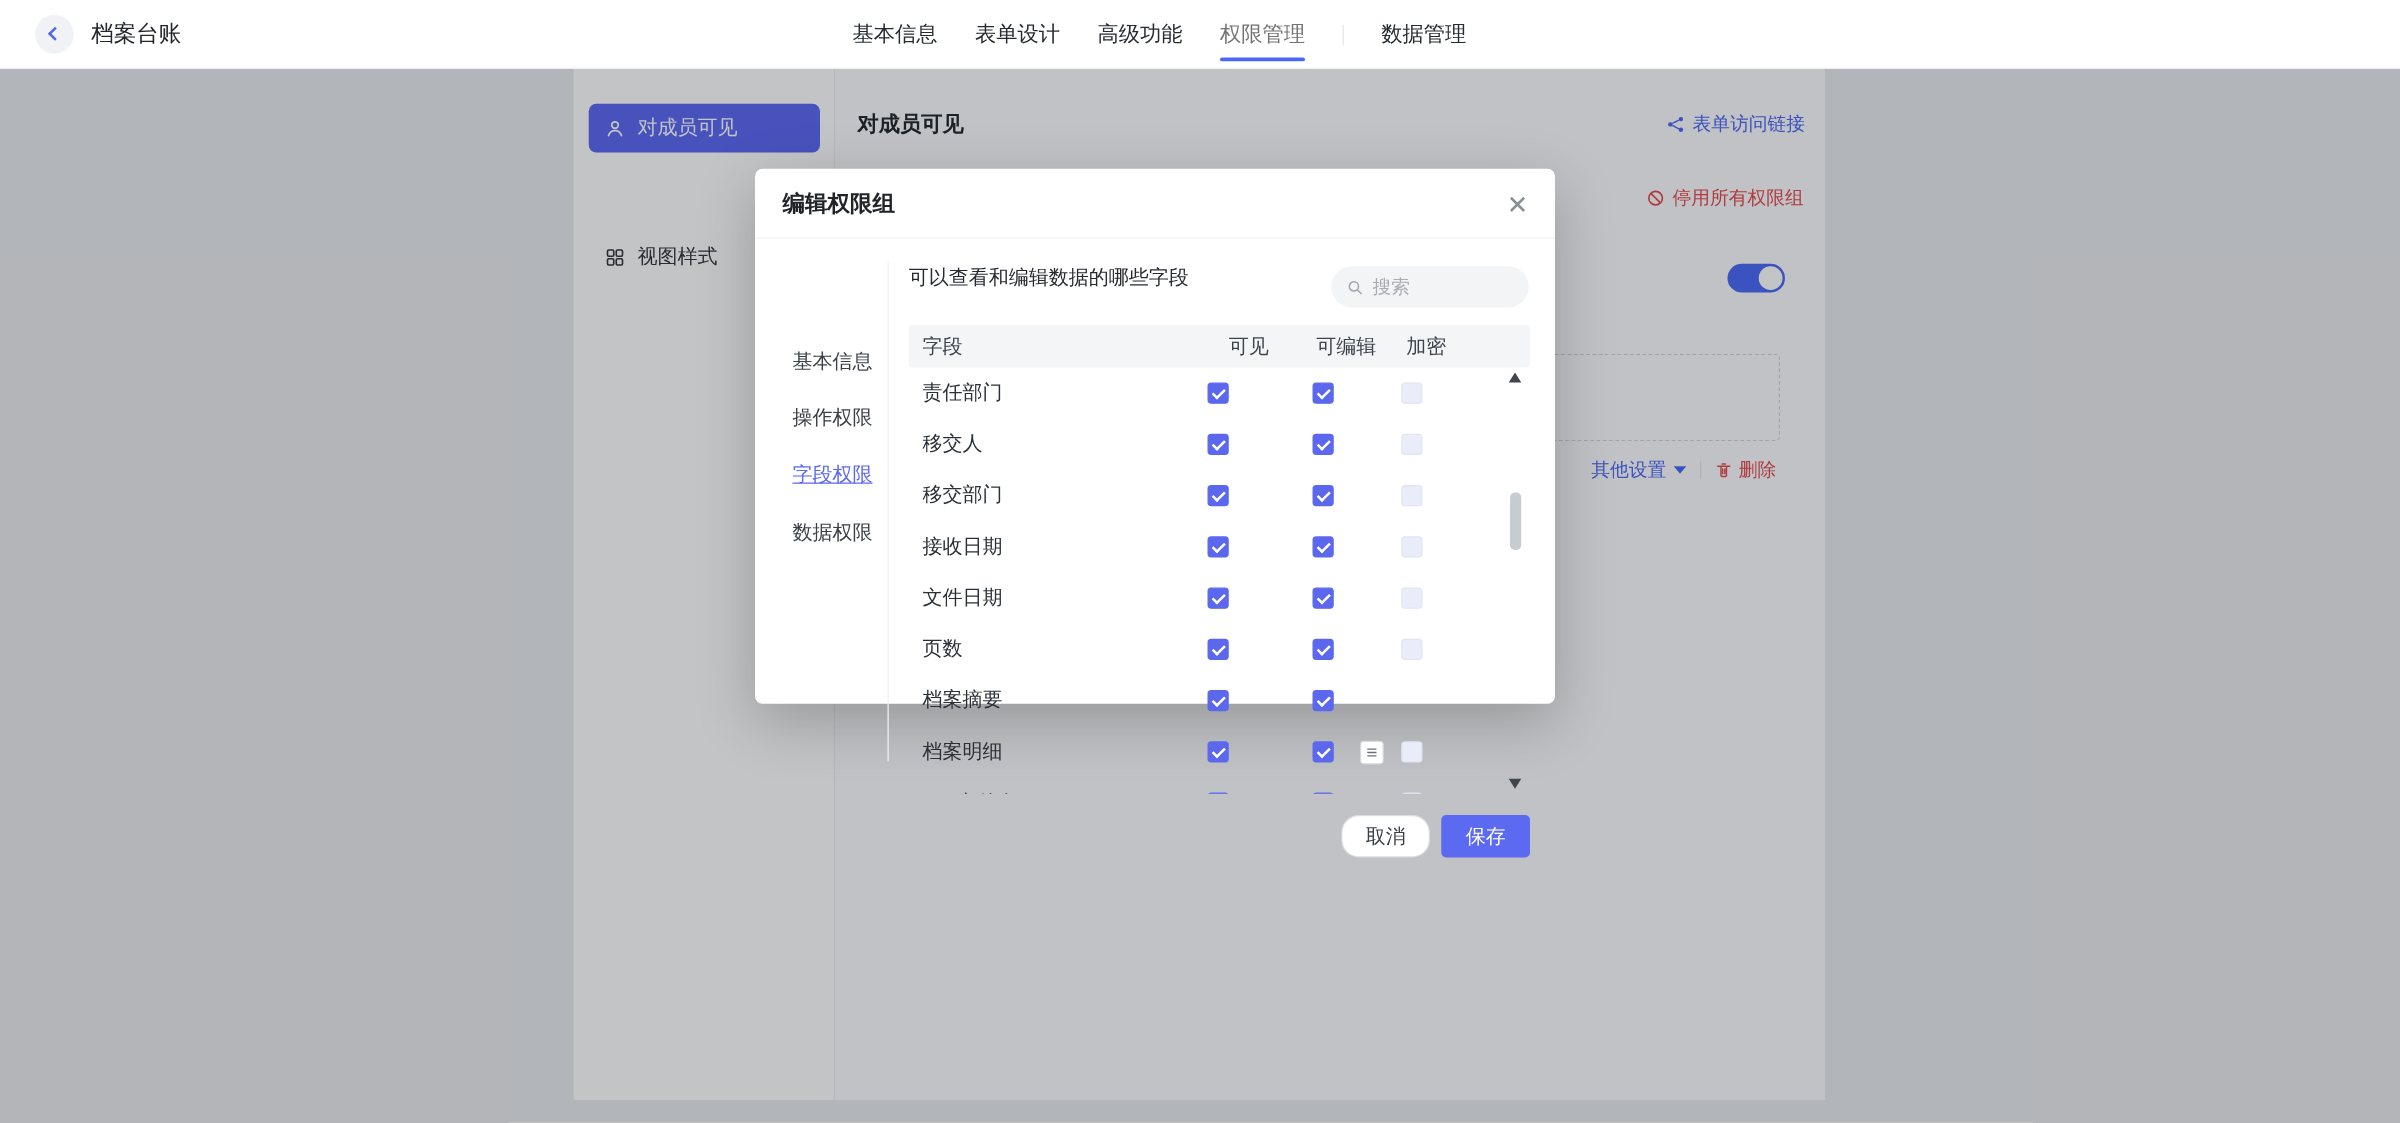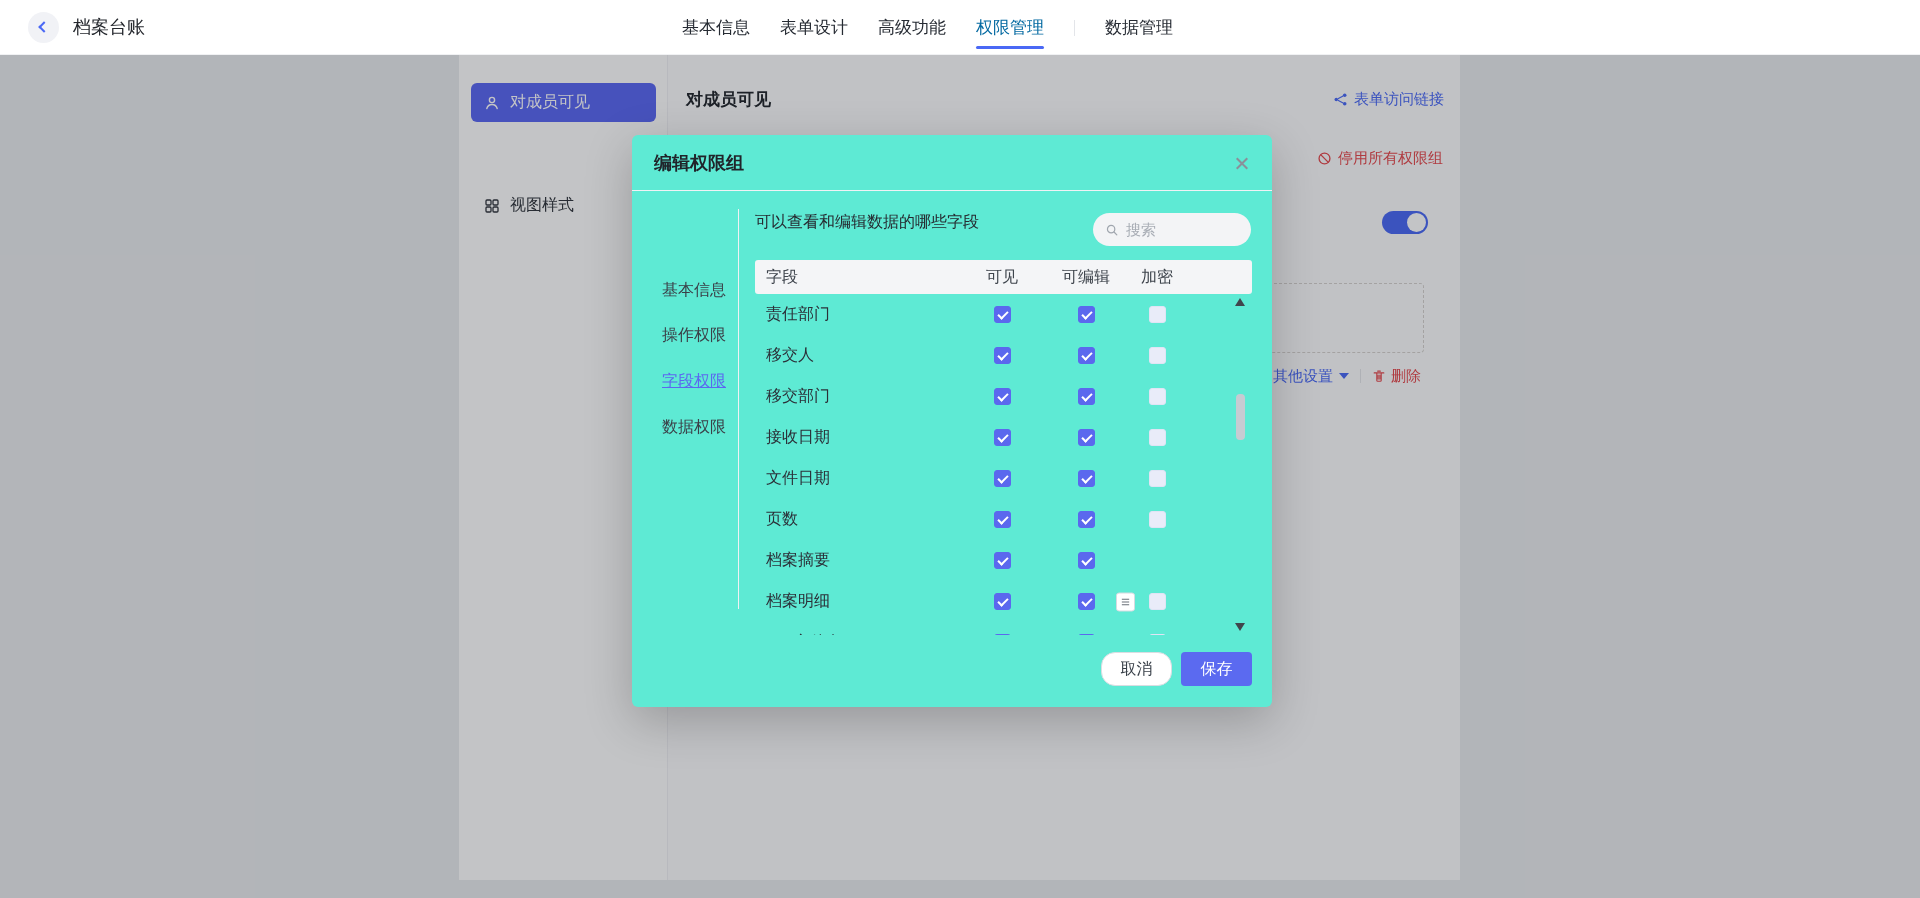--- a/index.html
+++ b/index.html
@@ -10,21 +10,21 @@
     background:#e9ebee; color:#262b33;
   }
 
   
   .topbar { position:absolute; top:0; left:0; width:1920px; height:55px; background:#fff; border-bottom:1px solid #f0f1f3; z-index:30; }
   .back-btn { position:absolute; left:28px; top:12px; width:31px; height:31px; border-radius:50%; background:#f1f2f6; border:none; cursor:pointer; }
   .chevron-left { position:absolute; left:12px; top:11px; width:8px; height:8px; border-left:2px solid #4a68f5; border-bottom:2px solid #4a68f5; transform:rotate(45deg); }
   .app-title { position:absolute; left:73px; top:0; line-height:55px; font-size:18px; color:#23262c; }
   .topnav { position:absolute; left:682px; top:0; height:55px; display:flex; align-items:center; gap:30px; }
   .nav-tab { position:relative; font-size:17px; color:#262b33; cursor:pointer; text-decoration:none; }
-  .nav-tab.active { color:#0369a1; }
+  .nav-tab.active { color:#737373; }
   .nav-tab.active::after { content:""; position:absolute; left:0; right:0; bottom:-10px; height:3px; border-radius:2px; background:#4a68f5; }
   .nav-divider { width:1px; height:16px; background:#e3e5e9; }
 
   
   .panel-region { position:absolute; left:459px; top:55px; width:1001px; height:825px; background:#fcfdfe; z-index:1; }
   .sidebar { position:absolute; left:0; top:0; width:209px; height:825px; background:#fff; border-right:1px solid #f0f1f4; }
   .side-item { position:absolute; left:12px; width:185px; height:39px; border-radius:6px; display:flex; align-items:center; gap:10px; padding:0 13px; font-size:16px; color:#30353c; cursor:pointer; }
   .side-item svg { width:16px; height:16px; flex:none; }
   .side-item.active { background:#5a67f2; color:#fff; }
   #side-item-0{top:28px} #side-item-1{top:80px} #side-item-2{top:131px}
@@ -41,21 +41,21 @@
   .other-settings { display:flex; align-items:center; gap:6px; color:#4a68f5; cursor:pointer; }
   .caret-down { width:0; height:0; border-left:5px solid transparent; border-right:5px solid transparent; border-top:6px solid #4a68f5; }
   .action-divider { width:1px; height:14px; background:#e4e6ea; }
   .delete-link { display:flex; align-items:center; gap:5px; color:#e5484d; cursor:pointer; }
   .delete-link svg { width:14px; height:14px; }
 
   
   .overlay { position:absolute; left:0; top:55px; width:1920px; height:843px; background:rgba(16,19,26,0.25); z-index:10; }
 
   
-  .modal { position:absolute; left:632px; top:135px; width:640px; height:572px; background:#5eead4; border-radius:6px; box-shadow:0 14px 48px rgba(0,0,0,0.22); z-index:20; }
+  .modal { position:absolute; left:604px; top:135px; width:640px; height:428px; background:#ffffff; border-radius:6px; box-shadow:0 14px 48px rgba(0,0,0,0.22); z-index:20; }
   .modal-header { position:absolute; left:0; top:0; width:100%; height:56px; border-bottom:1px solid #f1f2f5; }
   .modal-title { position:absolute; left:22px; top:0; line-height:56px; font-size:18px; font-weight:600; color:#20242a; }
   .modal-close { position:absolute; right:20px; top:18px; width:20px; height:20px; cursor:pointer; }
   .modal-close::before, .modal-close::after { content:""; position:absolute; left:9px; top:3px; width:2px; height:15px; background:#8a9099; }
   .modal-close::before { transform:rotate(45deg); }
   .modal-close::after { transform:rotate(-45deg); }
 
   .modal-tabs { position:absolute; left:0; top:56px; width:107px; bottom:0; }
   .modal-tabs::after { content:""; position:absolute; right:0; top:18px; height:400px; width:1px; background:#eff1f4; }
   .modal-tab { position:absolute; left:30px; font-size:16px; line-height:20px; color:#3b4048; cursor:pointer; }
@@ -63,21 +63,21 @@
   #modal-tab-0{top:89px} #modal-tab-1{top:134px} #modal-tab-2{top:180px} #modal-tab-3{top:226px}
 
   .hint { position:absolute; left:123px; top:77px; font-size:16px; color:#262b31; }
   .search-box { position:absolute; left:461px; top:78px; width:158px; height:33px; background:#f3f4f6; border-radius:17px; display:flex; align-items:center; padding:0 12px; gap:7px; }
   .search-box svg { width:14px; height:14px; color:#a0a6ae; flex:none; }
   .search-input { border:none; outline:none; background:transparent; font-size:15px; width:100%; color:#333; font-family:inherit; }
   .search-input::placeholder { color:#a8adb5; }
 
   .table-header { position:absolute; left:123px; top:125px; width:497px; height:34px; background:#f4f5f7; border-radius:3px; display:grid; grid-template-columns:206px 82px 86px 56px 1fr; align-items:center; font-size:16px; color:#3e444c; }
   .h-field { padding-left:11px; }
-  .h-center { text-align:center; }
+  .h-center { text-align:right; }
 
   .rows-viewport { position:absolute; left:123px; top:159px; width:497px; height:341px; overflow:hidden; }
   .field-row { display:grid; grid-template-columns:206px 82px 86px 56px 1fr; align-items:center; height:41px; font-size:16px; color:#2b3038; }
   .field-name { padding-left:11px; white-space:nowrap; overflow:hidden; }
   .field-name.indent { padding-left:39px; }
   .cell { display:flex; justify-content:center; align-items:center; position:relative; height:100%; }
   .cb { width:17px; height:17px; border-radius:3px; background:#e9ecf9; border:1px solid #e0e4f5; cursor:pointer; position:relative; display:inline-block; }
   .cb.on { background:#5b68ee; border-color:#5b68ee; }
   .cb.on::after { content:""; position:absolute; left:3px; top:4px; width:8px; height:4px; border-left:2px solid #fff; border-bottom:2px solid #fff; transform:rotate(-45deg); }
   .detail-btn { position:absolute; left:calc(50% + 30px); top:50%; transform:translateY(-50%); width:19px; height:19px; border:1px solid #d6dae0; border-radius:3px; background:#fff; display:flex; align-items:center; justify-content:center; cursor:pointer; }

